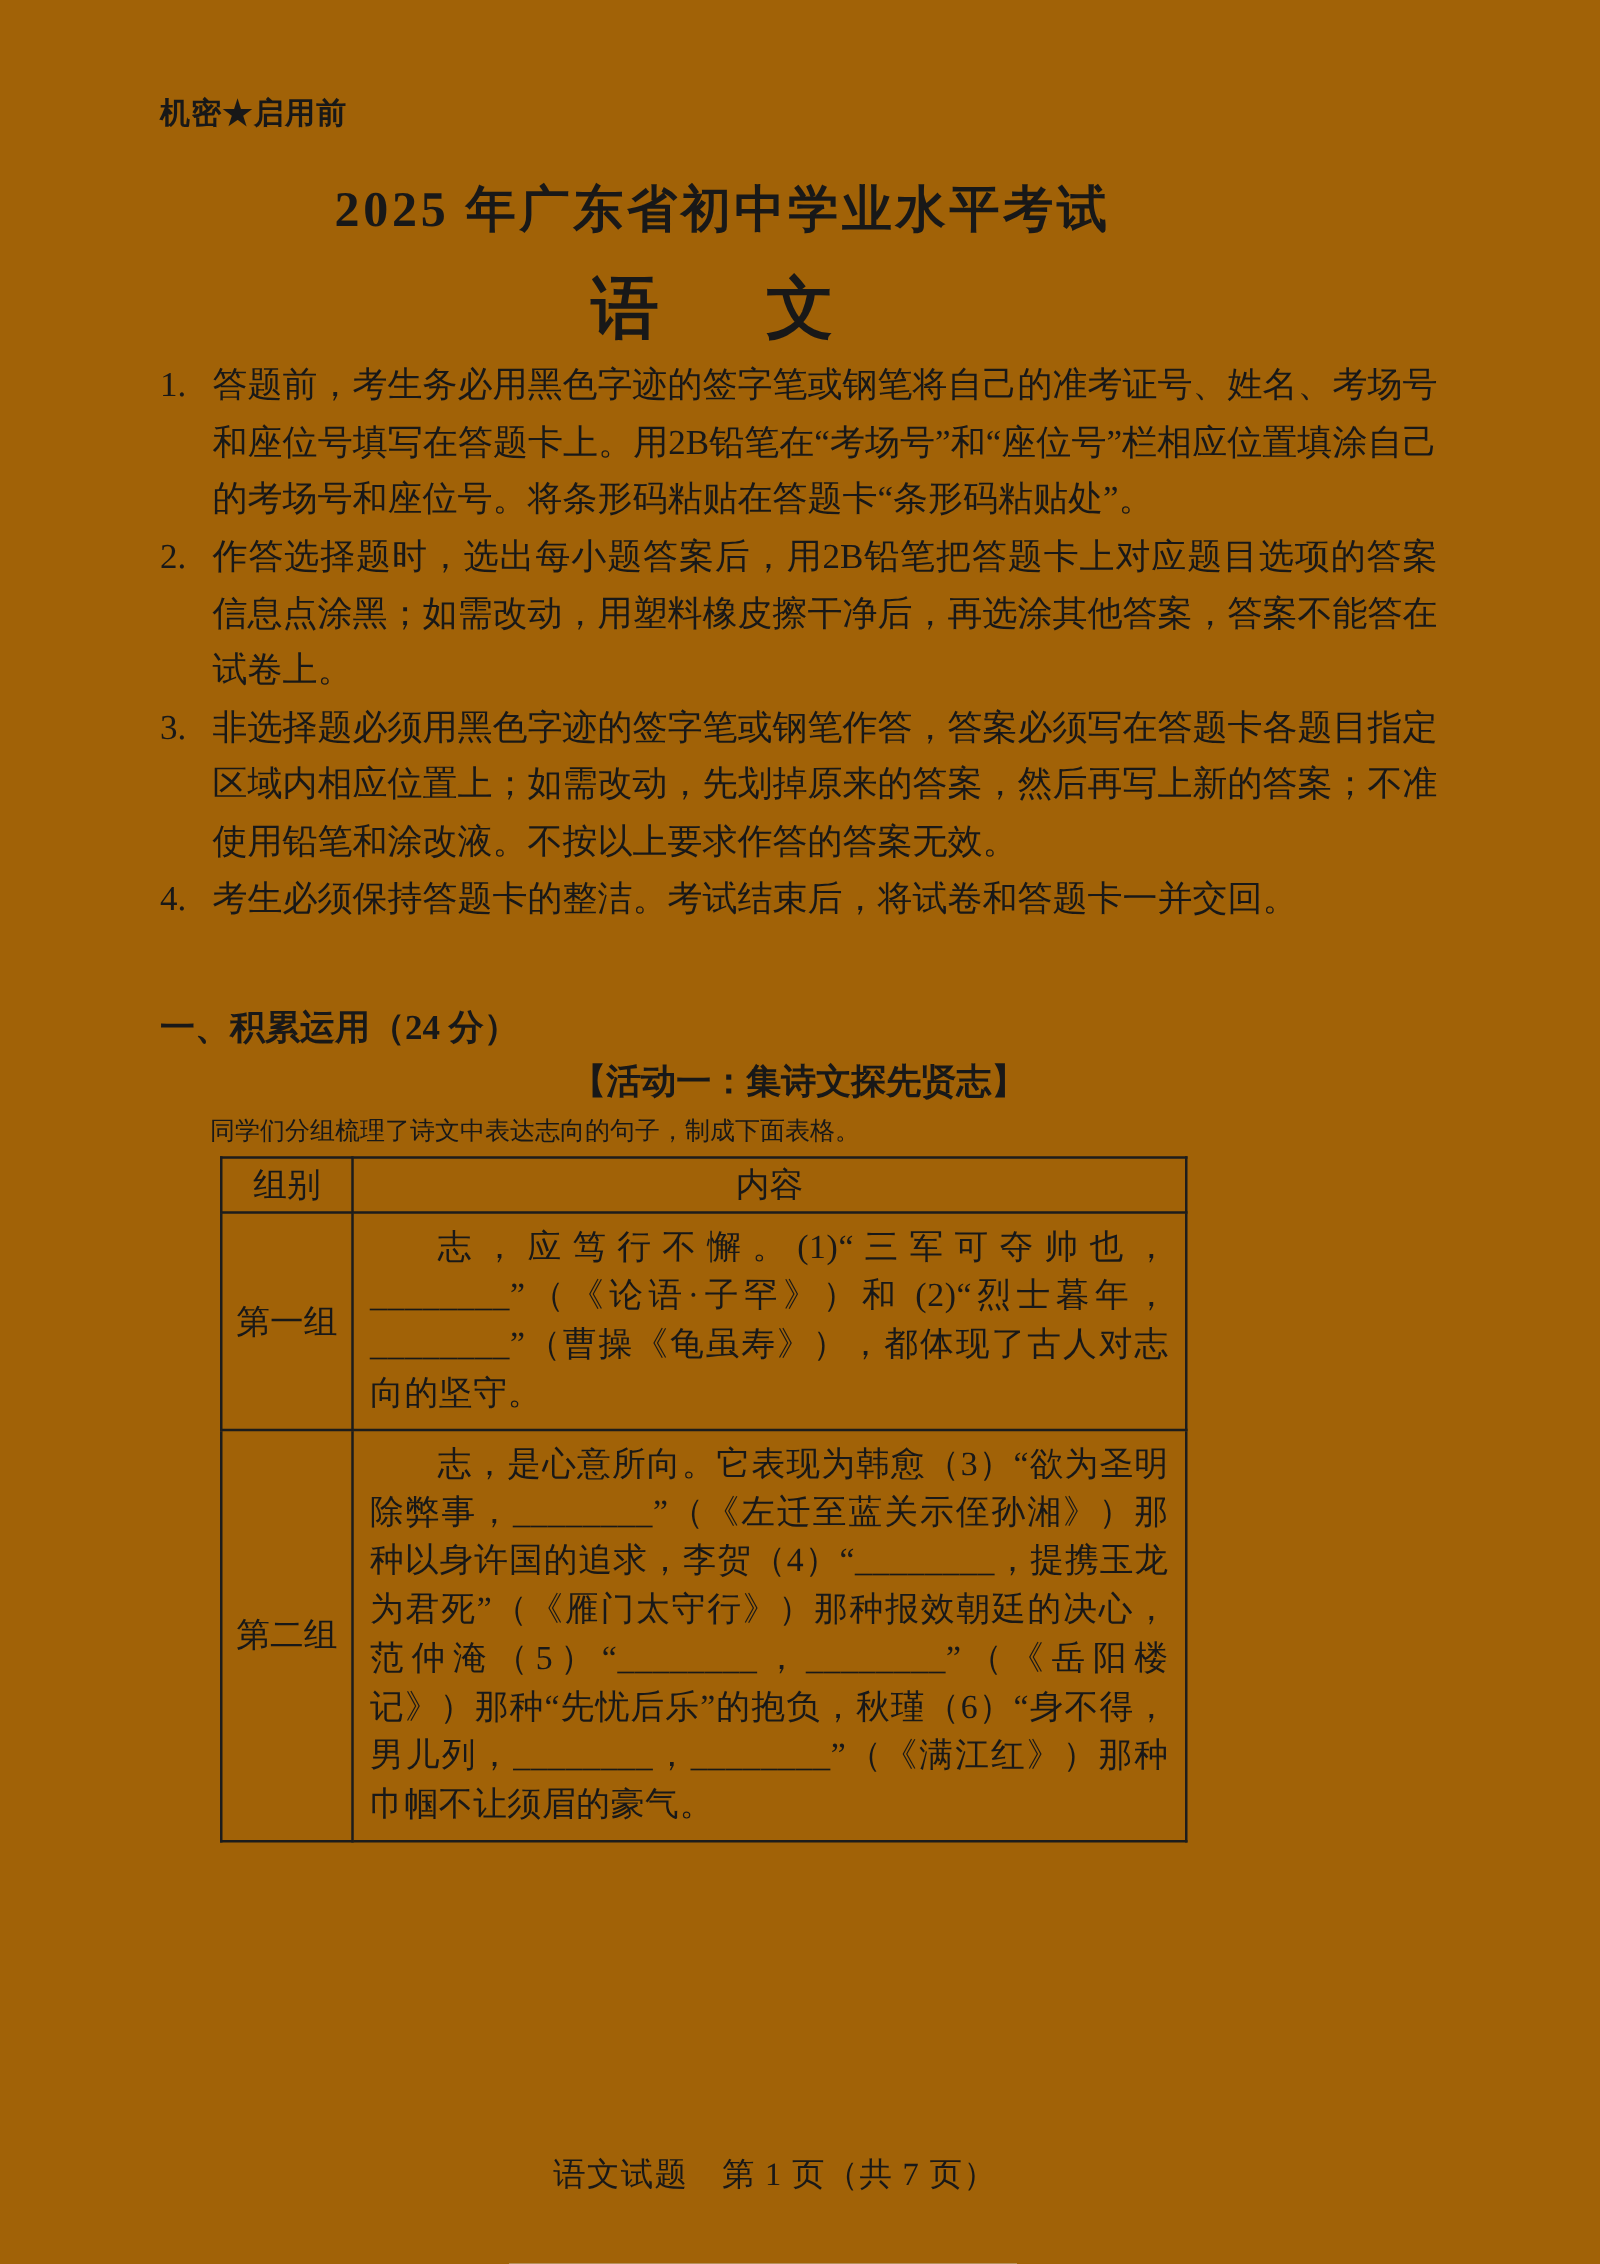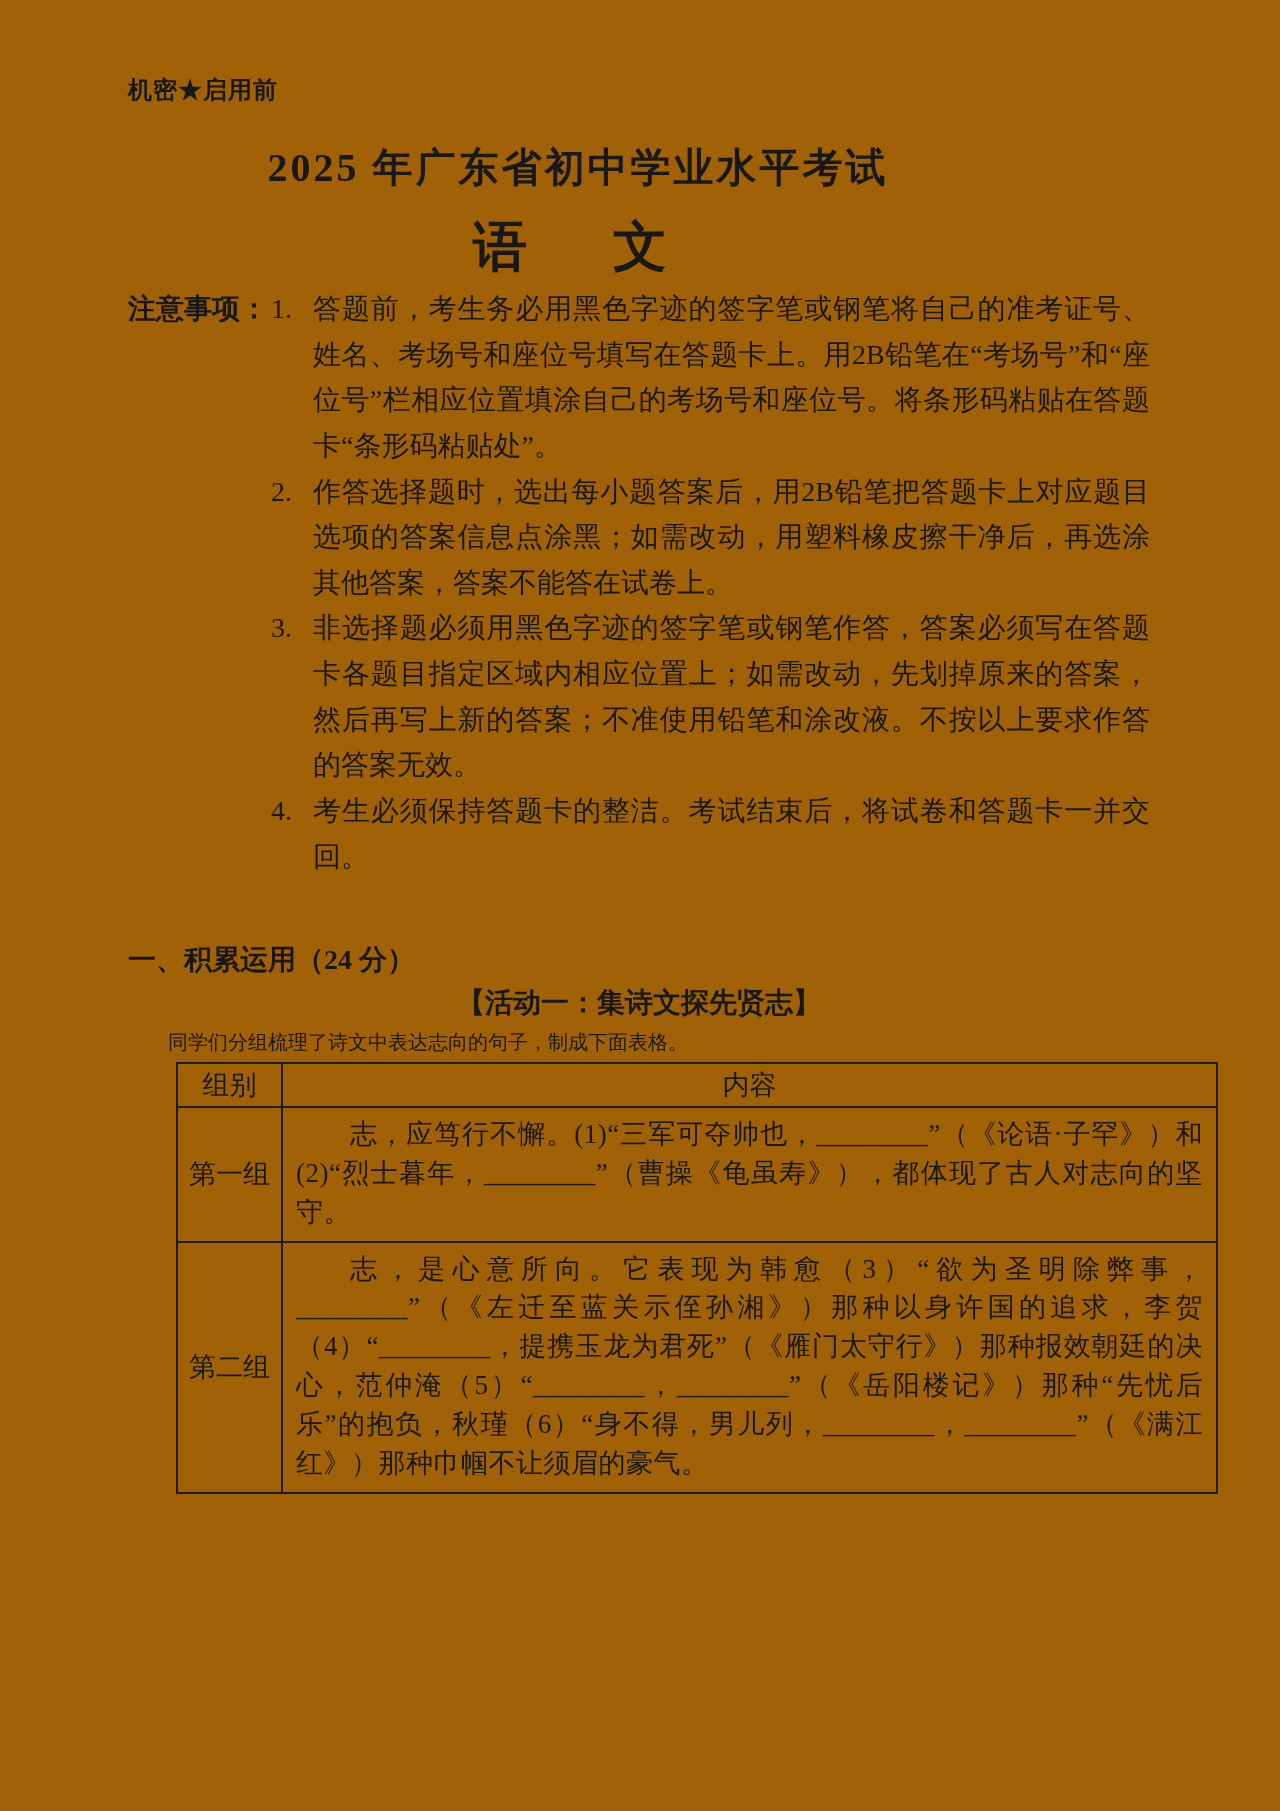--- a/index.html
+++ b/index.html
@@ -61,21 +61,21 @@
   .activity-title {
     font-size:28px; font-weight:bold; line-height:1.6;
     text-align:center;
   }
   .table-intro {
     font-size:20px; line-height:1.6; text-indent:2em;
   }
 
   .poem-table {
     margin-left:48px; margin-top:4px;
-    width:1042px;
+    width:774px;
     border-collapse:collapse;
     border:2.5px solid #1c1c1c;
   }
   .poem-table th, .poem-table td {
     border:2px solid #1c1c1c;
     font-size:27px; font-weight:normal;
     vertical-align:middle;
   }
   .poem-table th { height:44px; text-align:center; }
   .group-col { width:105px; }
@@ -104,21 +104,20 @@
 
     <div class="confidential">机密★启用前</div>
 
     <div class="title-block">
       <div class="exam-title">2025 年广东省初中学业水平考试</div>
       <div class="exam-subject">语　文</div>
     </div>
 
 
     <div class="notices">
-      <div class="notices-label">注意事项：</div>
       <div class="notice-items">
         <div class="notice-item">
           <span class="notice-num">1.</span>
           <p class="notice-text">答题前，考生务必用黑色字迹的签字笔或钢笔将自己的准考证号、姓名、考场号和座位号填写在答题卡上。用2B铅笔在“考场号”和“座位号”栏相应位置填涂自己的考场号和座位号。将条形码粘贴在答题卡“条形码粘贴处”。</p>
         </div>
         <div class="notice-item">
           <span class="notice-num">2.</span>
           <p class="notice-text">作答选择题时，选出每小题答案后，用2B铅笔把答题卡上对应题目选项的答案信息点涂黑；如需改动，用塑料橡皮擦干净后，再选涂其他答案，答案不能答在试卷上。</p>
         </div>
         <div class="notice-item">
@@ -150,13 +149,16 @@
         </tr>
         <tr>
           <td class="group-cell">第二组</td>
           <td class="content-cell">志，是心意所向。它表现为韩愈（3）“欲为圣明除弊事，________”（《左迁至蓝关示侄孙湘》）那种以身许国的追求，李贺（4）“________，提携玉龙为君死”（《雁门太守行》）那种报效朝廷的决心，范仲淹（5）“________，________”（《岳阳楼记》）那种“先忧后乐”的抱负，秋瑾（6）“身不得，男儿列，________，________”（《满江红》）那种巾帼不让须眉的豪气。</td>
         </tr>
       </tbody>
     </table>
 
   </div>
 
+  <div class="footer">
+    <span class="footer-inner">语文试题　第 1 页（共 7 页）</span>
+  </div>
 </div>
 
 </body></html>

